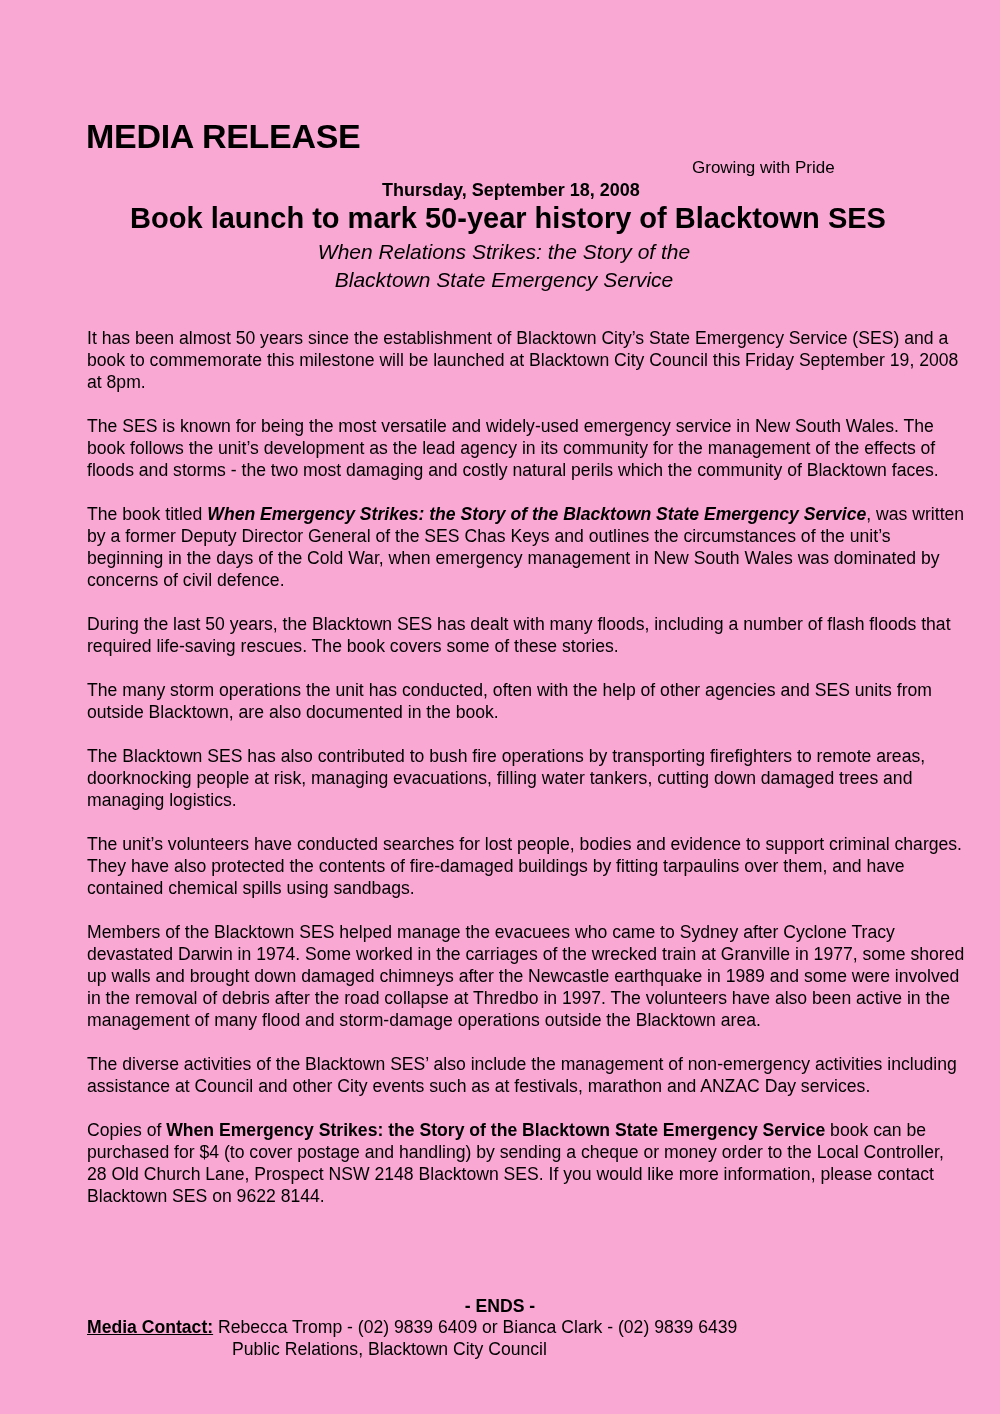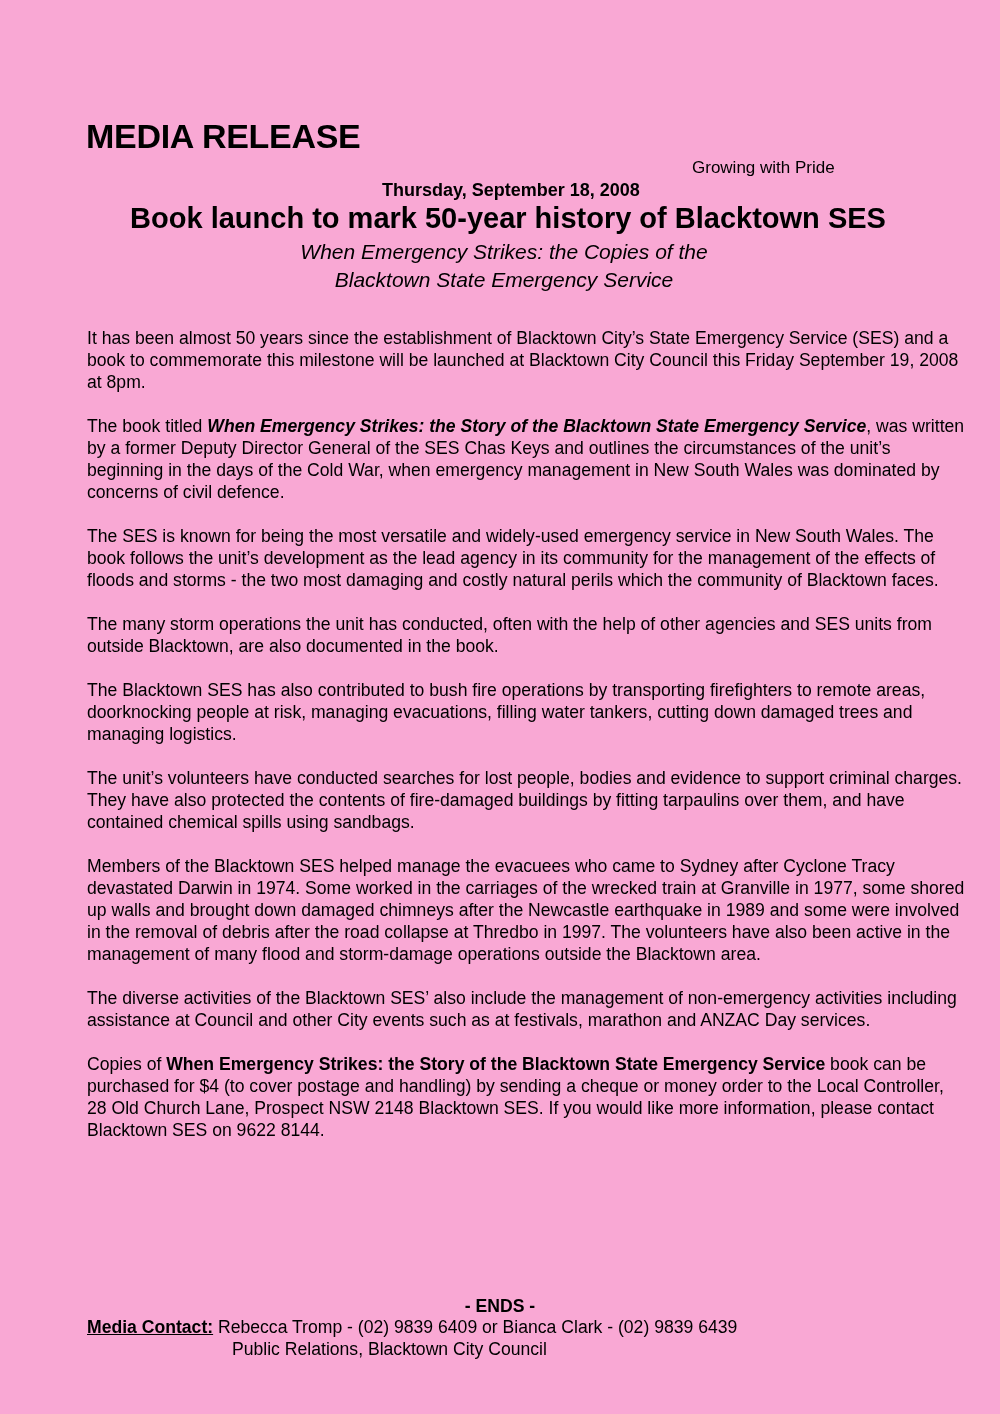--- a/index.html
+++ b/index.html
@@ -126,28 +126,29 @@
 
   <h1 class="media-release">MEDIA RELEASE</h1>
 
   <div class="tagline">Growing with Pride</div>
 
   <div class="date">Thursday, September 18, 2008</div>
 
   <h2 class="headline">Book launch to mark 50-year history of Blacktown SES</h2>
 
   <div class="subtitle">
-    <div>When Emergency Strikes: the Copies of the</div>
+    <div>When Relations Strikes: the Story of the</div>
     <div>Blacktown State Emergency Service</div>
   </div>
 
   <div class="body-text">
     <p>It has been almost 50 years since the establishment of Blacktown City’s State Emergency Service (SES) and a book to commemorate this milestone will be launched at Blacktown City Council this Friday September 19, 2008 at 8pm.</p>
+    <p>The SES is known for being the most versatile and widely-used emergency service in New South Wales. The book follows the unit’s development as the lead agency in its community for the management of the effects of floods and storms - the two most damaging and costly natural perils which the community of Blacktown faces.</p>
     <p><span>The book titled </span><span class="bi">When Emergency Strikes: the Story of the Blacktown State Emergency Service</span><span>, was written by a former Deputy Director General of the SES Chas Keys and outlines the circumstances of the unit’s beginning in the days of the Cold War, when emergency management in New South Wales was dominated by concerns of civil defence.</span></p>
-    <p>The SES is known for being the most versatile and widely-used emergency service in New South Wales. The book follows the unit’s development as the lead agency in its community for the management of the effects of floods and storms - the two most damaging and costly natural perils which the community of Blacktown faces.</p>
+    <p>During the last 50 years, the Blacktown SES has dealt with many floods, including a number of flash floods that required life-saving rescues. The book covers some of these stories.</p>
     <p>The many storm operations the unit has conducted, often with the help of other agencies and SES units from outside Blacktown, are also documented in the book.</p>
     <p>The Blacktown SES has also contributed to bush fire operations by transporting firefighters to remote areas, doorknocking people at risk, managing evacuations, filling water tankers, cutting down damaged trees and managing logistics.</p>
     <p>The unit’s volunteers have conducted searches for lost people, bodies and evidence to support criminal charges. They have also protected the contents of fire-damaged buildings by fitting tarpaulins over them, and have contained chemical spills using sandbags.</p>
     <p>Members of the Blacktown SES helped manage the evacuees who came to Sydney after Cyclone Tracy devastated Darwin in 1974. Some worked in the carriages of the wrecked train at Granville in 1977, some shored up walls and brought down damaged chimneys after the Newcastle earthquake in 1989 and some were involved in the removal of debris after the road collapse at Thredbo in 1997. The volunteers have also been active in the management of many flood and storm-damage operations outside the Blacktown area.</p>
     <p>The diverse activities of the Blacktown SES’ also include the management of non-emergency activities including assistance at Council and other City events such as at festivals, marathon and ANZAC Day services.</p>
     <p><span>Copies of </span><span class="b">When Emergency Strikes: the Story of the Blacktown State Emergency Service</span><span> book can be purchased for $4 (to cover postage and handling) by sending a cheque or money order to the Local Controller, 28 Old Church Lane, Prospect NSW 2148 Blacktown SES. If you would like more information, please contact Blacktown SES on 9622 8144.</span></p>
   </div>
 
   <div class="ends">- ENDS -</div>
 

